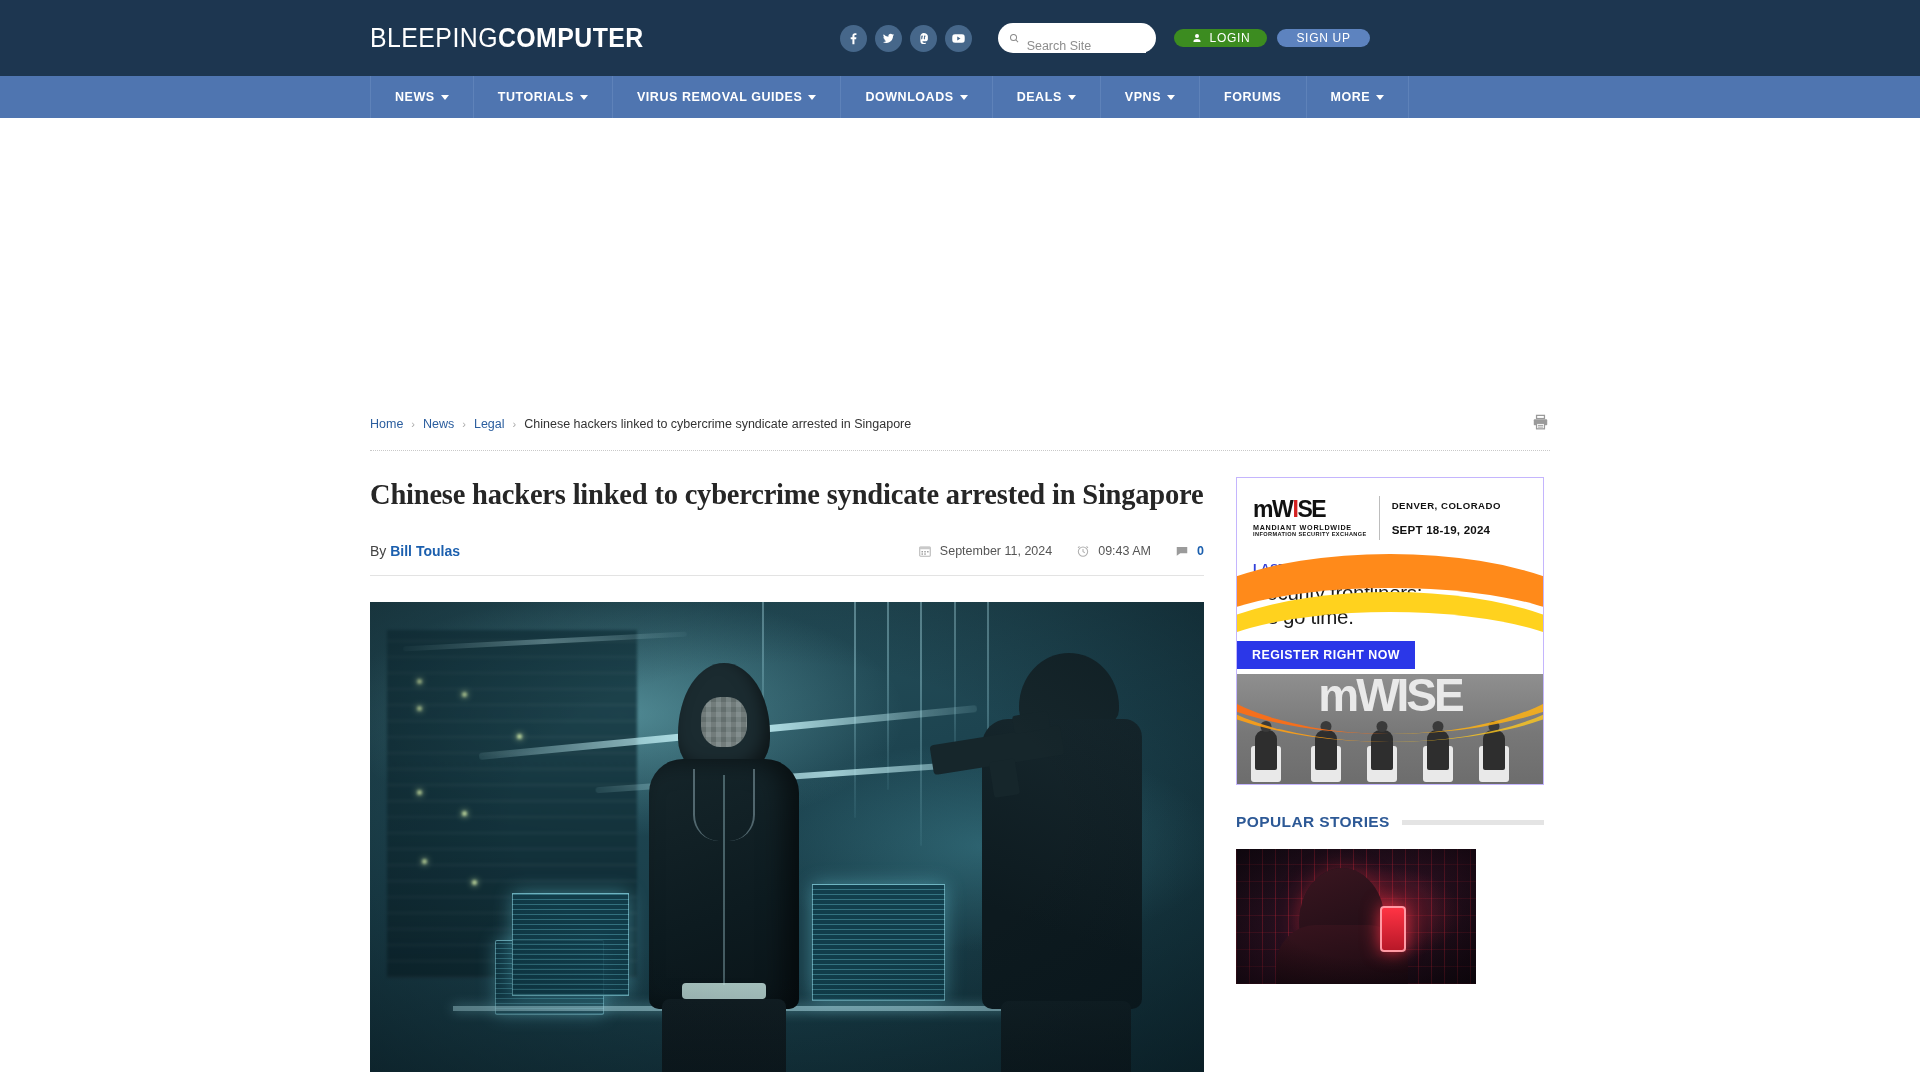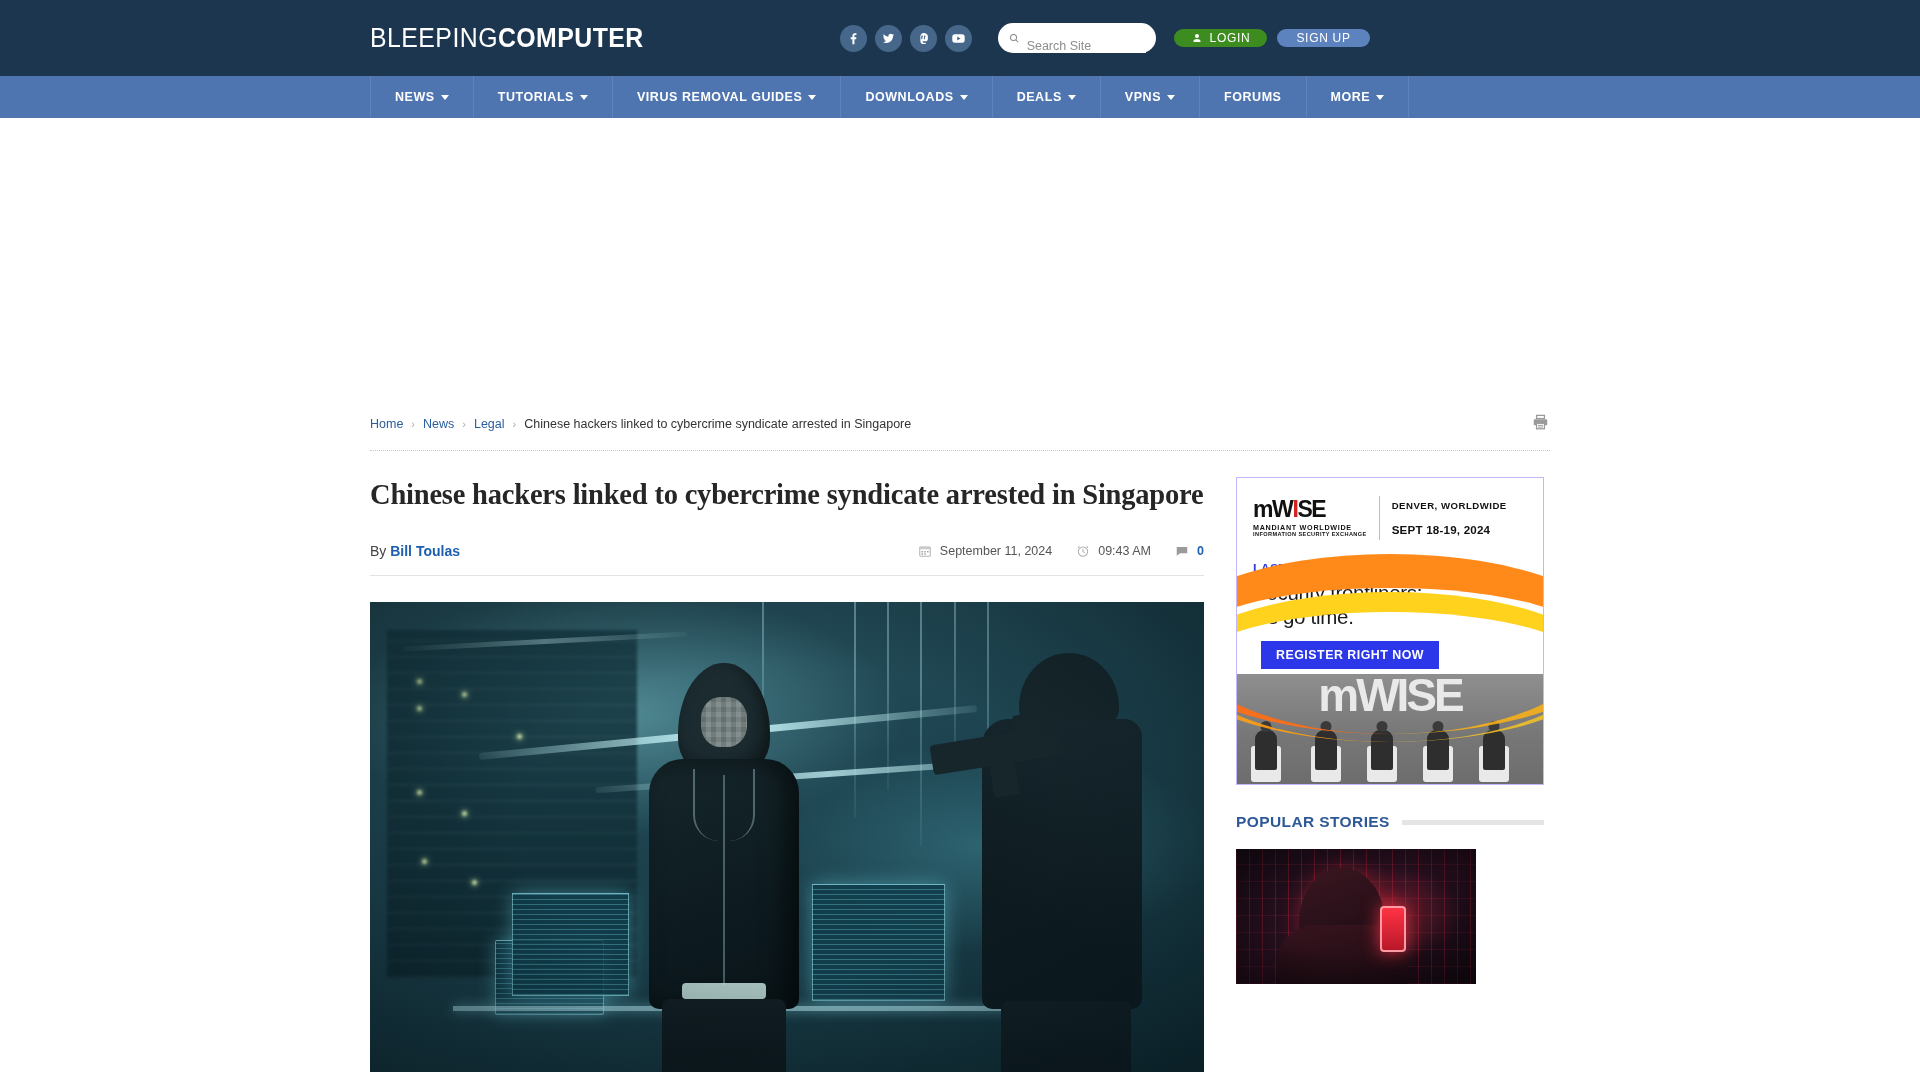--- a/index.html
+++ b/index.html
@@ -285,21 +285,21 @@
   .ad-date { font-size: 11.6px; font-weight: 800; letter-spacing: .2px; color: #111; margin-top: 12px; }
   .ad-kicker {
     margin: 22px 0 0 16px; font-size: 12.6px; font-weight: 800;
     color: #3341d8; letter-spacing: .1px;
   }
   .ad-head2 {
     margin: 5px 0 0 16px; font-size: 20.5px; font-weight: 400;
     color: #1b1b1b; line-height: 1.16; letter-spacing: -.3px;
   }
   .ad-cta {
-    margin: 12px 0 0 24px; display: inline-block;
+    margin: 12px 0 0 0; display: inline-block;
     background: #2b37e8; color: #fff; font-size: 12.4px; font-weight: 700;
     letter-spacing: .5px; padding: 7px 15px; border: none; cursor: pointer;
     font-family: "Liberation Sans", sans-serif;
   }
   .ad-photo {
     position: absolute; left: 0; right: 0; bottom: 0; height: 110px;
     background: linear-gradient(180deg, #8f8f8f 0%, #777 55%, #6d6d6d 100%);
     overflow: hidden;
   }
   .ad-photo .ghost {
@@ -592,21 +592,21 @@
         <div class="ad-head">
           <div class="mwise-logo">
             <div class="mwise-word">
               <span>m</span><span>W</span><span class="red">I</span><span>SE</span>
             </div>
             <div class="mwise-sub1">MANDIANT WORLDWIDE</div>
             <div class="mwise-sub2">INFORMATION SECURITY EXCHANGE</div>
           </div>
           <div class="ad-vline"></div>
           <div class="ad-place">
-            <div class="ad-city">DENVER, WORLDWIDE</div>
+            <div class="ad-city">DENVER, COLORADO</div>
             <div class="ad-date">SEPT 18-19, 2024</div>
           </div>
         </div>
         <div class="ad-kicker">LAST CALL FOR mWISE</div>
         <div class="ad-head2">
           <div>Security frontliners:</div>
           <div>It’s go time.</div>
         </div>
         <button class="ad-cta">REGISTER RIGHT NOW</button>
         <div class="ad-photo">

